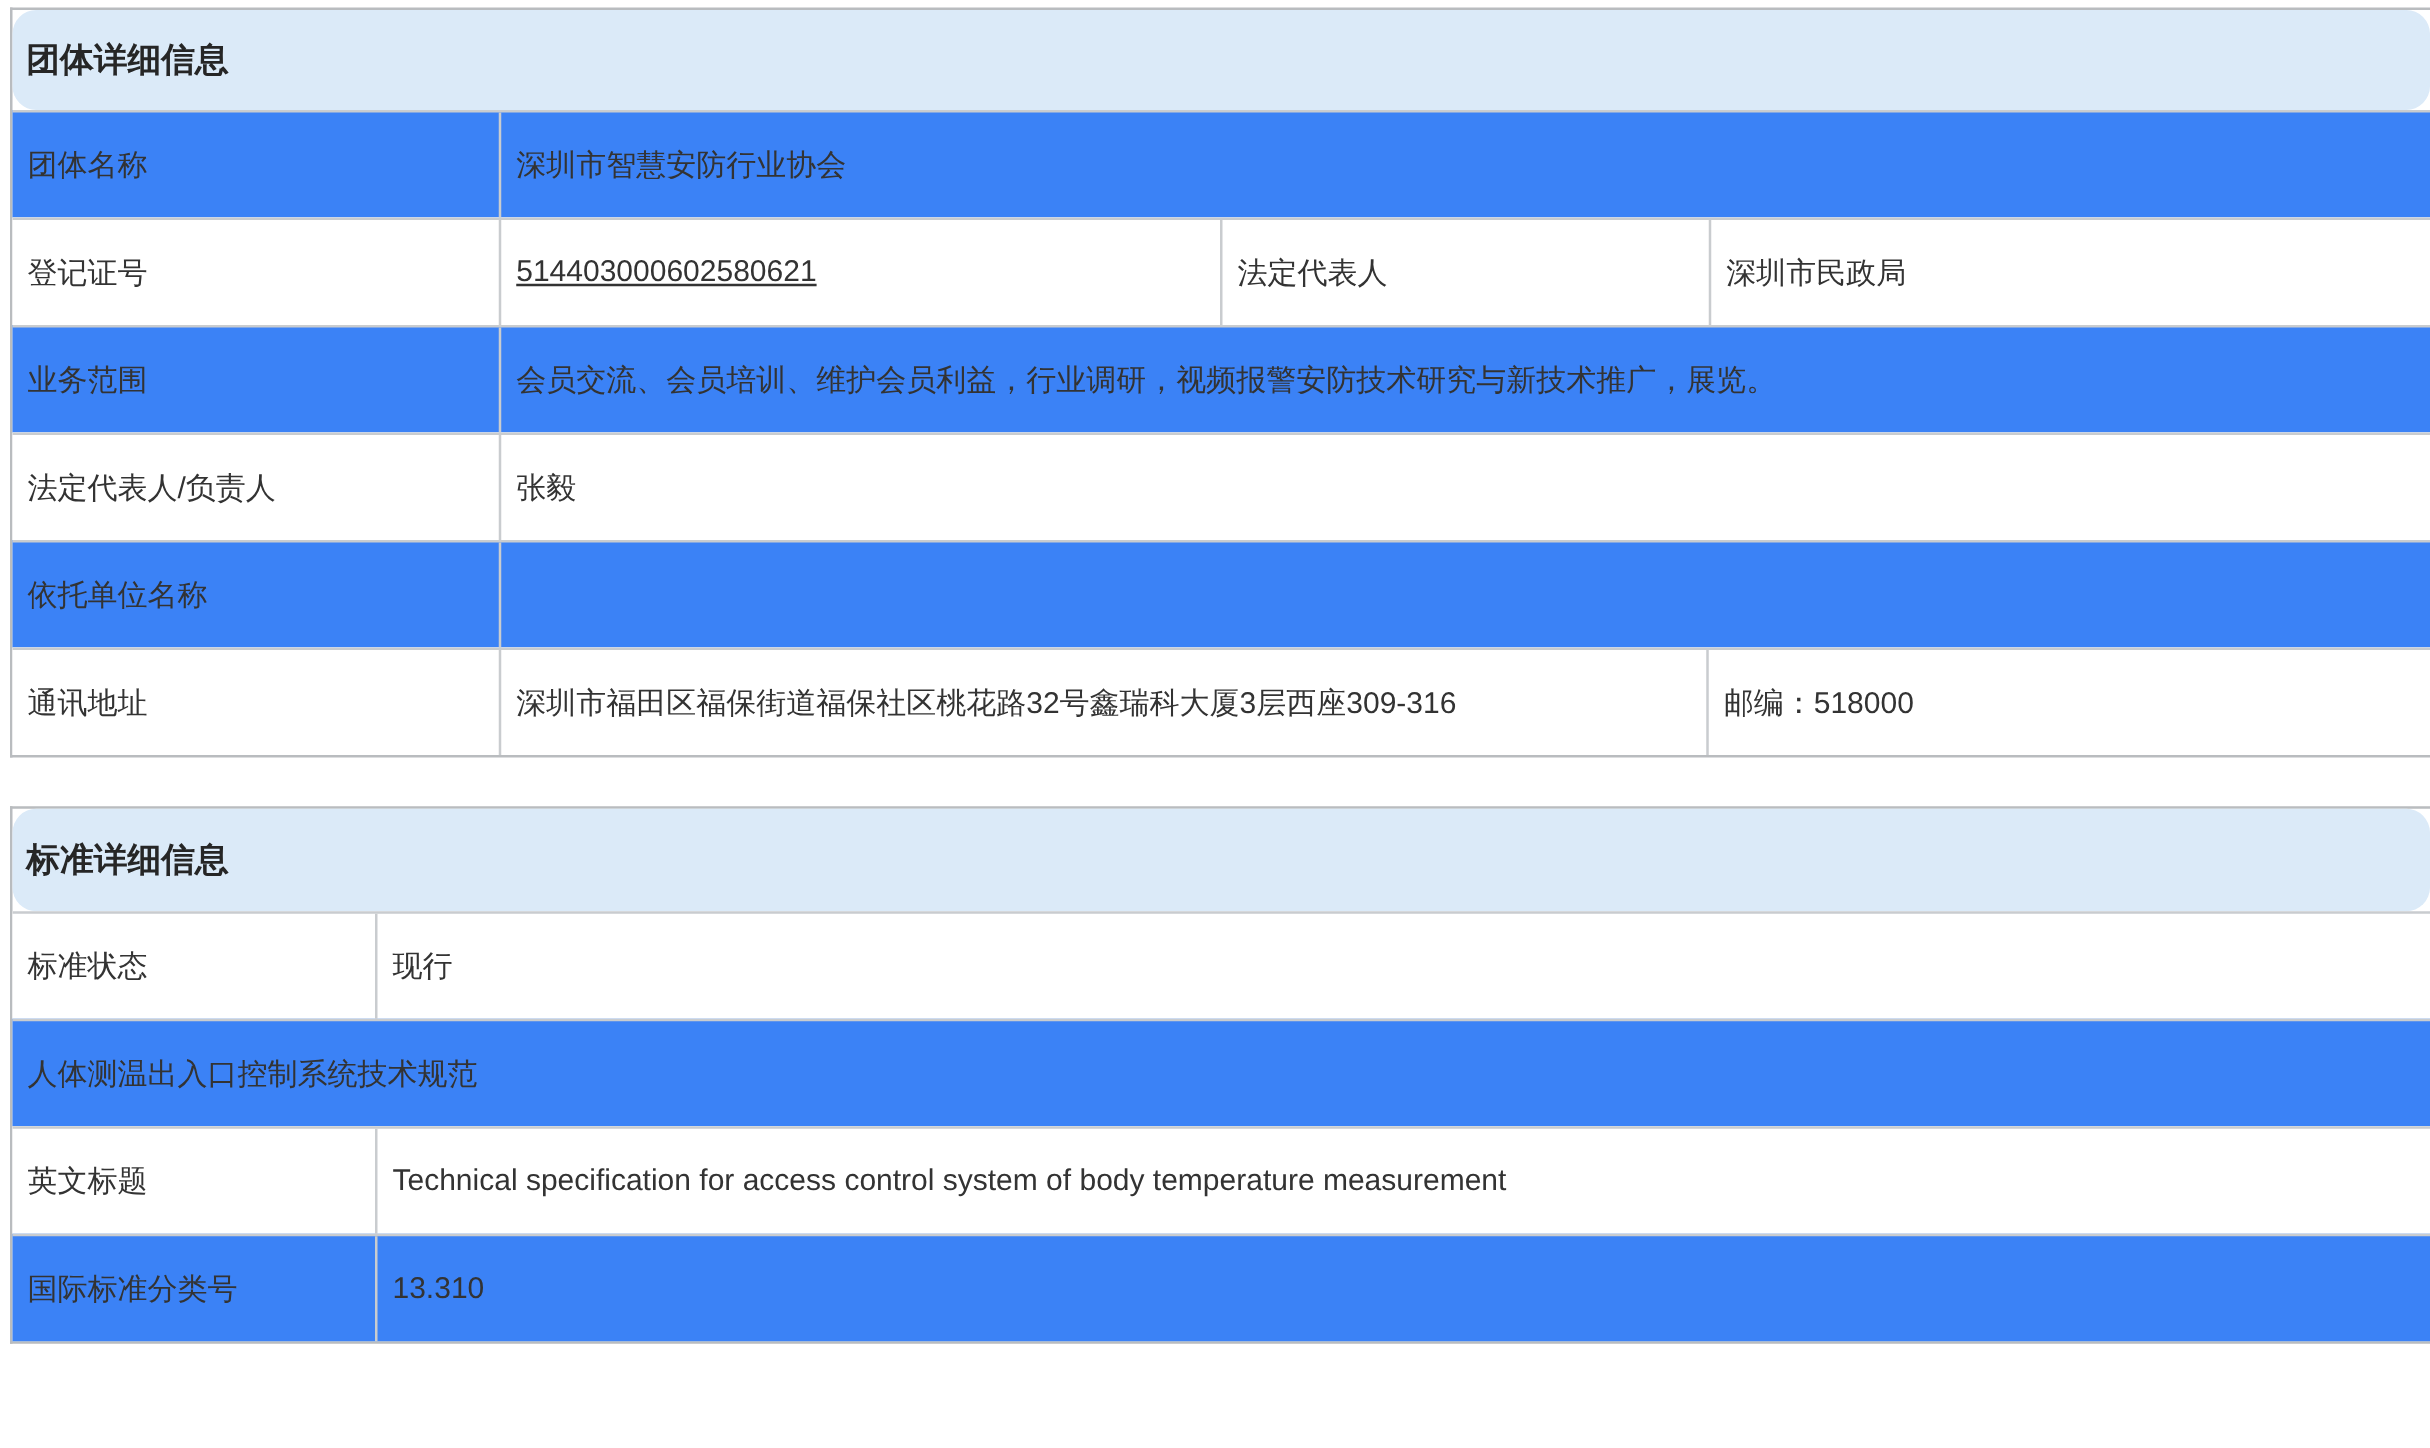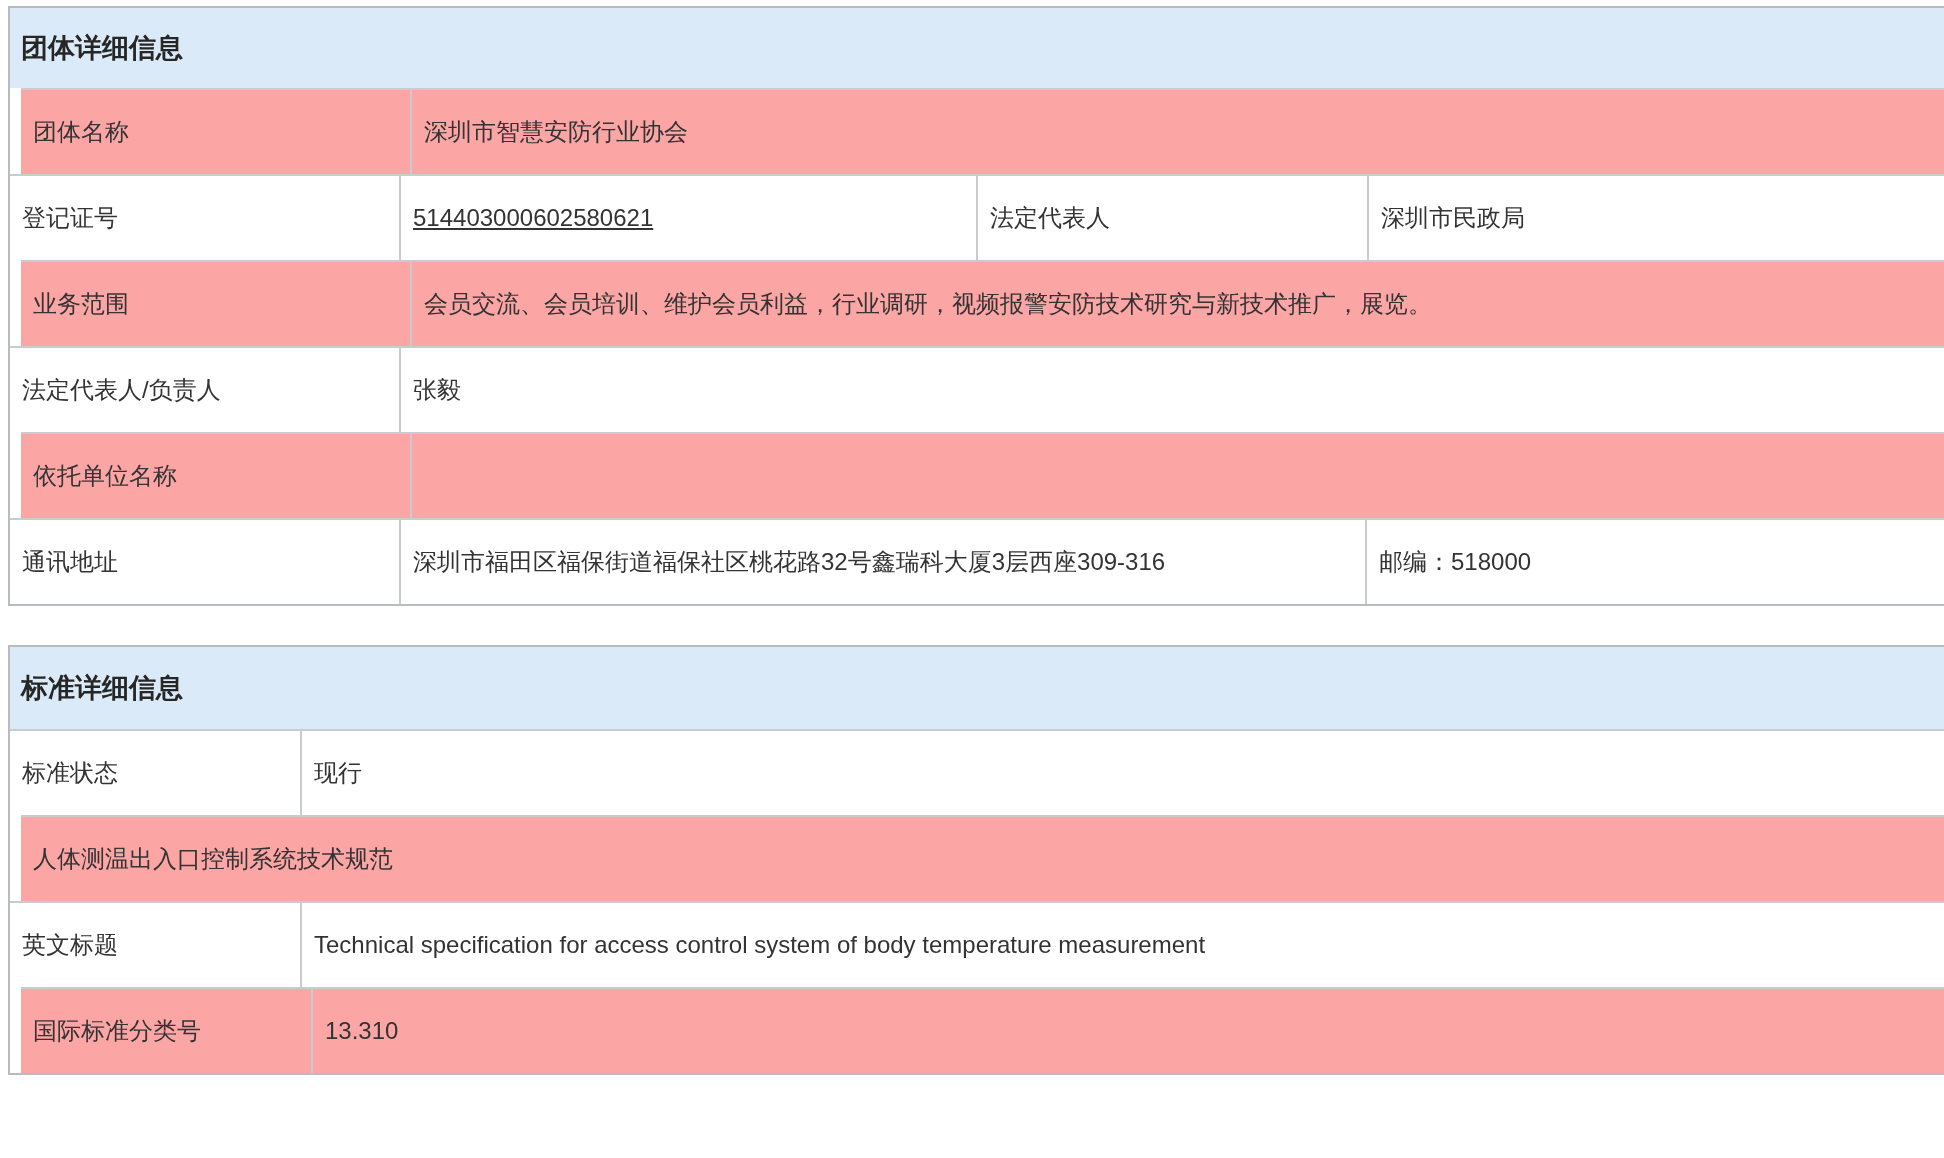--- a/index.html
+++ b/index.html
@@ -22,29 +22,30 @@
   .tbl-standard { margin-top: 39px; }
   .thead {
     background: #dbeaf8;
     height: 80px;
     display: flex;
     align-items: center;
     padding-left: 11px;
     font-weight: bold;
     font-size: 27px;
     color: #262626;
+    border-radius: 19px;
   }
   .tbl-standard .thead { height: 82px; }
   .row {
     display: flex;
     height: 86px;
     border-top: 2px solid #c9cccf;
     background: #ffffff;
   }
-  .row.alt { background: #fca5a5; margin-left: 11px; }
+  .row.alt { background: #3b82f6; }
   .cell {
     display: flex;
     align-items: center;
     padding: 0 14px 0 12px;
     font-size: 24px;
     overflow: hidden;
     white-space: nowrap;
   }
   .cell + .cell { border-left: 2px solid #c9cccf; text-align: right; }
   .lab1 { width: 389px; }   

